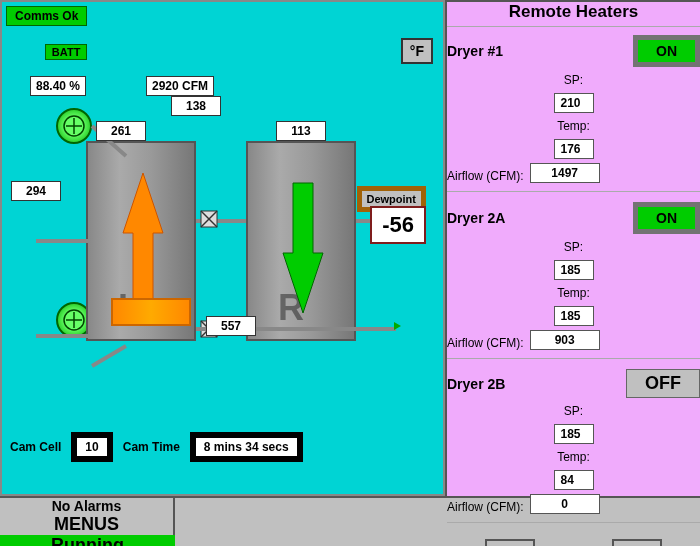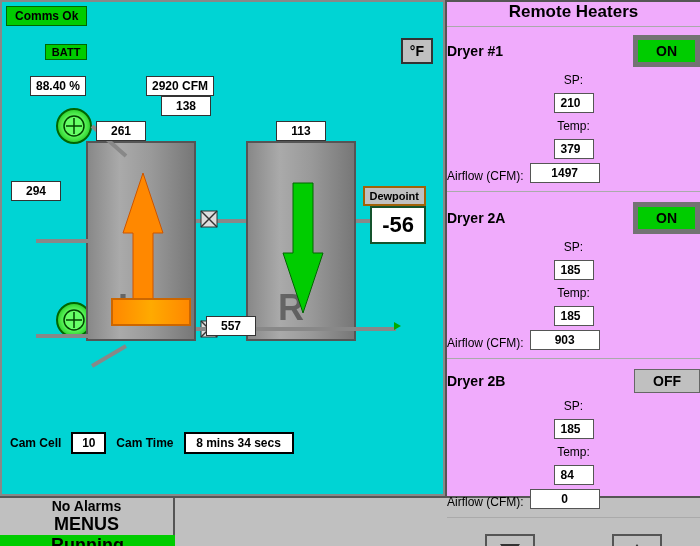--- a/index.html
+++ b/index.html
@@ -92,26 +92,26 @@
       border: 1px solid #333;
       font-size: 12px;
       font-weight: bold;
       padding: 2px 5px;
       text-align: center;
       min-width: 50px;
     }
 
     .val-box.humidity { top: 10px; left: 4px; margin-left: 20px; }
     .val-box.cfm-top { top: 10px; left: 140px; }
-    .val-box.cfm-138 { top: 30px; left: 155px; }
+    .val-box.cfm-138 { top: 30px; left: 165px; }
     .val-box.v261 { top: 55px; left: 90px; }
     .val-box.v186 { top: 55px; left: 270px; }
     .val-box.v294 { top: 115px; left: 5px; }
-    .val-box.dewpoint-label { top: 120px; right: 10px; font-size: 11px; background: #c0c0c0; border: 2px solid #a16207; padding: 2px 5px; }
-    .val-box.dewpoint-val { top: 140px; right: 10px; font-size: 22px; font-weight: bold; background: white; border: 2px solid #14532d; padding: 4px 10px; }
+    .val-box.dewpoint-label { top: 120px; right: 10px; font-size: 11px; background: #c0c0c0; border: 5px solid #a16207; padding: 2px 5px; }
+    .val-box.dewpoint-val { top: 140px; right: 10px; font-size: 22px; font-weight: bold; background: white; border: 2px solid #7f1d1d; padding: 4px 10px; }
     .val-box.v557 { bottom: 90px; left: 200px; }
 
     
     .cylinder {
       position: absolute;
       border: 2px solid #555;
       background: linear-gradient(to right, #888 0%, #aaa 30%, #999 60%, #777 100%);
     }
 
     .cylinder-left {
@@ -182,26 +182,25 @@
       display: flex;
       align-items: center;
       gap: 10px;
       margin-top: 4px;
       padding: 2px 4px;
     }
 
     .cam-label { font-weight: bold; font-size: 12px; }
     .cam-val {
       background: white;
-      border: 2px solid #000000;
+      border: 6px solid #000000;
       padding: 2px 8px;
       font-size: 12px;
       font-weight: bold;
       min-width: 35px;
-      text-align: center;
     }
 
     
     .right-panel {
       width: 255px;
       height: 496px;
       background: #f0abfc;
       border-left: 2px solid #555;
       border-top: 2px solid #555;
       display: flex;
@@ -244,21 +243,21 @@
       padding: 3px 18px;
       border: 5px solid #737373;
       min-width: 60px;
       text-align: left;
     }
 
     .status-off {
       background: #c0c0c0;
       color: #000;
       font-weight: bold;
-      font-size: 14px;
+      font-size: 18px;
       padding: 3px 18px;
       border: 1px solid #666;
       min-width: 60px;
       text-align: center;
     }
 
     .dryer-row {
       display: flex;
       align-items: center;
       gap: 6px;
@@ -476,21 +475,21 @@
 
     <div class="dryer-section">
       <div class="dryer-header">
         <span class="dryer-name">Dryer #1</span>
         <span class="status-on">ON</span>
       </div>
       <div class="dryer-row">
         <span class="field-label">SP:</span>
         <span class="field-val">210</span>
         <span class="field-label">Temp:</span>
-        <span class="field-val">379</span>
+        <span class="field-val">176</span>
       </div>
       <div class="airflow-row">
         <span class="field-label">Airflow (CFM):</span>
         <span class="airflow-val">1497</span>
       </div>
     </div>
 
     <div class="dryer-section">
       <div class="dryer-header">
         <span class="dryer-name">Dryer 2A</span>

